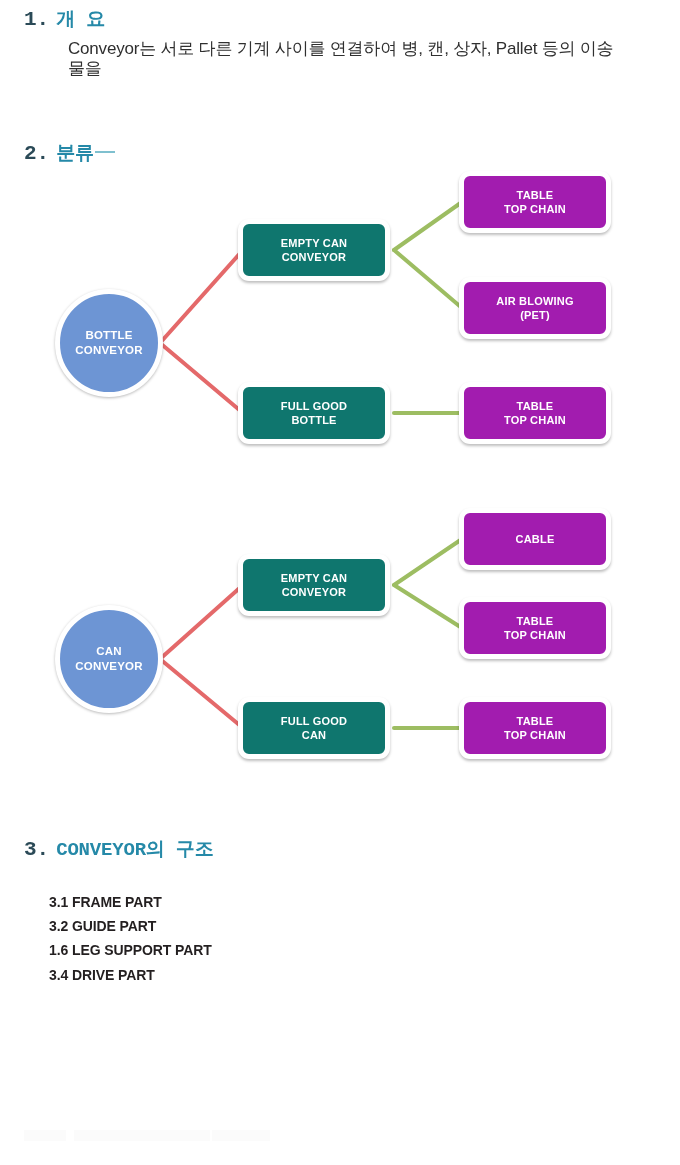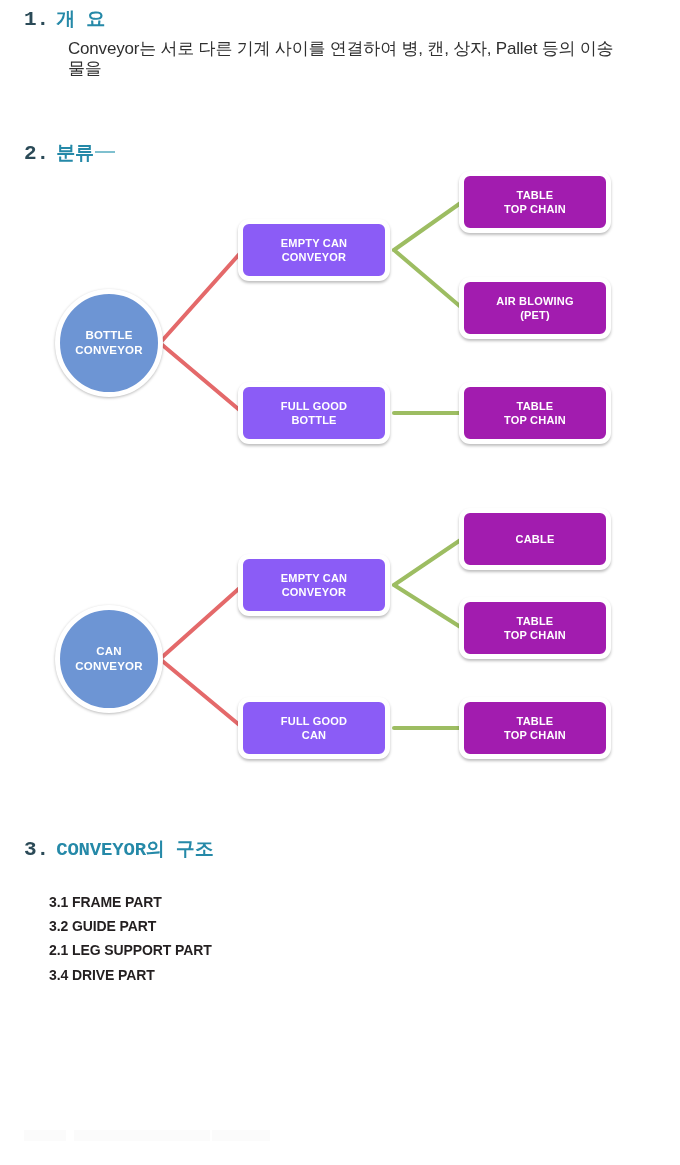--- a/index.html
+++ b/index.html
@@ -122,21 +122,21 @@
   }
 
   
   .node.card {
     width: 152px;
     height: 62px;
     border-radius: 11px;
     border: 5px solid #ffffff;
     box-shadow: 0 2px 3px rgba(0,0,0,0.26);
   }
-  .node.card.red   { background: #8b5cf6; }
+  .node.card.red   { background: #0f766e; }
   .node.card.green { background: #a21caf; }
 
   .node .lbl { display: block; }
 
   
   #watermark {
     position: absolute;
     left: 0; top: 1130px;
     width: 680px; height: 14px;
   }
@@ -277,21 +277,21 @@
   </div>
 </div>
 
 <div class="section-head" id="head-3">
   <span class="num">3.</span><span class="ttl">CONVEYOR의 구조</span>
 </div>
 
 <div id="sublist">
   <span class="li">3.1 FRAME PART</span>
   <span class="li">3.2 GUIDE PART</span>
-  <span class="li">2.1 LEG SUPPORT PART</span>
+  <span class="li">1.6 LEG SUPPORT PART</span>
   <span class="li">3.4 DRIVE PART</span>
 </div>
 
 <div id="watermark">
   <i id="wm-a"></i>
   <i id="wm-b"></i>
   <i id="wm-c"></i>
 </div>
 
 </body></html>

